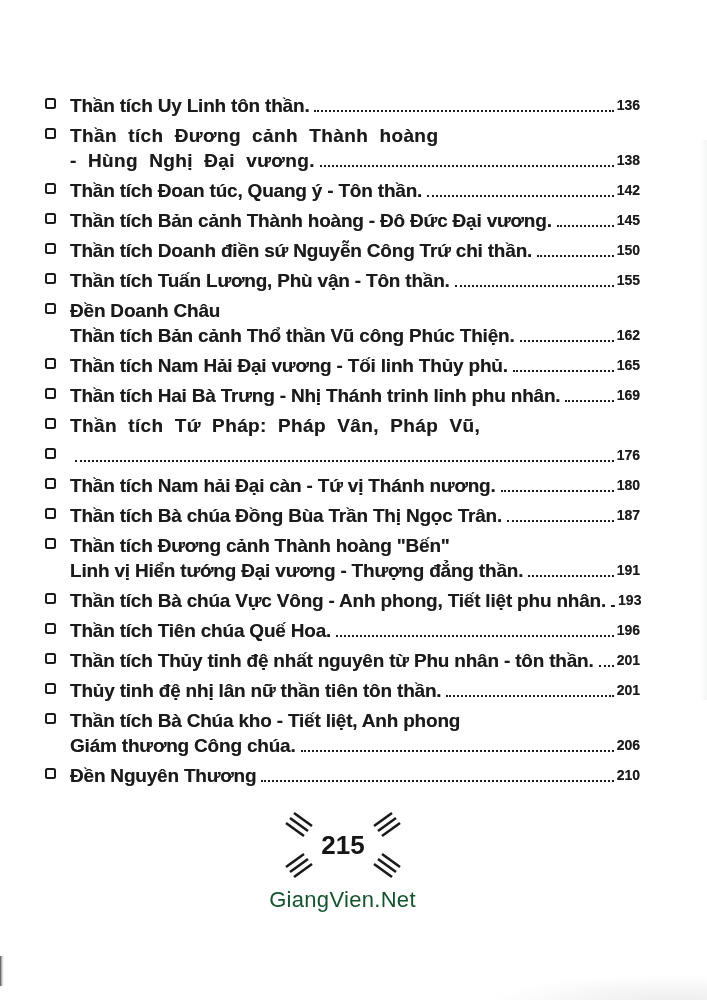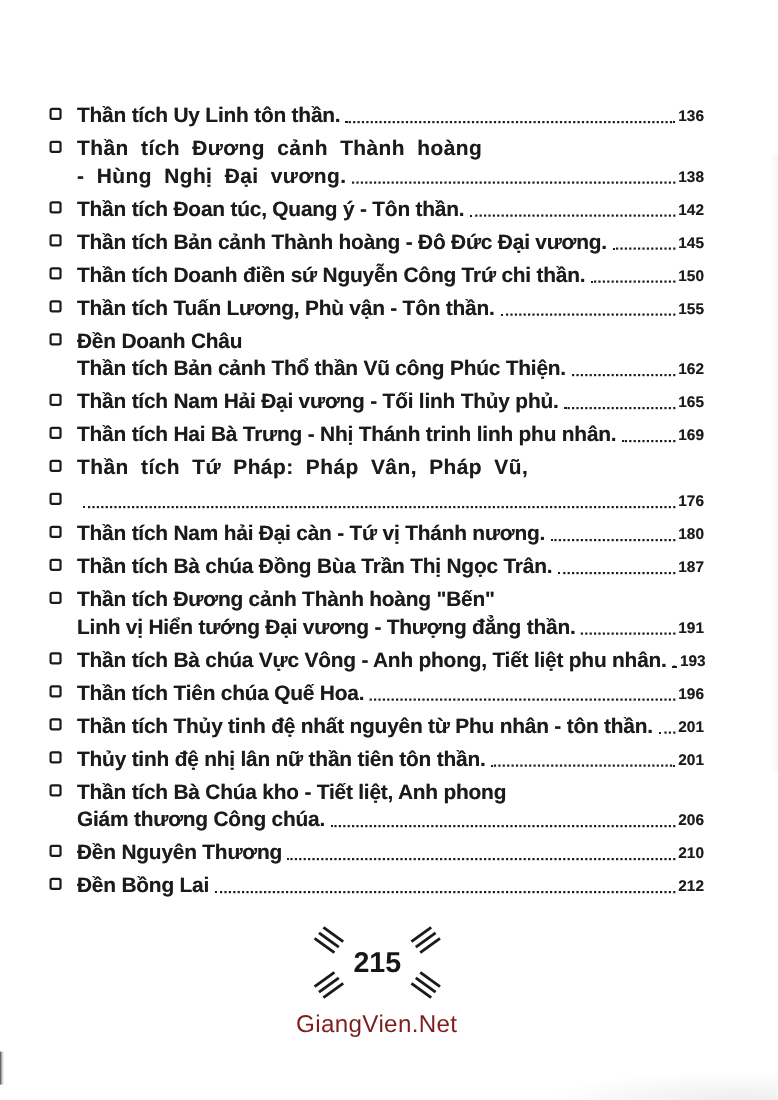--- a/index.html
+++ b/index.html
@@ -344,31 +344,20 @@
     <div class="content">
       <div class="line line1">
         <span class="title t1">Đền Nguyên Thương</span>
         <span class="leader l1"></span>
         <span class="pagenum p1">210</span>
       </div>
 
     </div>
   </div>
 
-  <div class="entry">
-    <span class="bullet"></span>
-    <div class="content">
-      <div class="line line1">
-        <span class="title t1">Đền Bồng Lai</span>
-        <span class="leader l1"></span>
-        <span class="pagenum p1">212</span>
-      </div>
-
-    </div>
-  </div>
 </div>
 
   <div class="footer">
     <div class="ornament">
       <svg width="122" height="70" viewBox="0 0 122 70" xmlns="http://www.w3.org/2000/svg">
         <g stroke="#1a1a1a" stroke-width="2.6" stroke-linecap="butt">
 
           <line x1="12" y1="3" x2="30" y2="16"></line>
           <line x1="8" y1="8" x2="26" y2="21"></line>
           <line x1="4" y1="13" x2="22" y2="26"></line>
@@ -381,20 +370,20 @@
           <line x1="8" y1="62" x2="26" y2="49"></line>
           <line x1="4" y1="57" x2="22" y2="44"></line>
 
           <line x1="110" y1="67" x2="92" y2="54"></line>
           <line x1="114" y1="62" x2="96" y2="49"></line>
           <line x1="118" y1="57" x2="100" y2="44"></line>
         </g>
         <text x="61" y="44" text-anchor="middle" font-family="Liberation Sans, DejaVu Sans, sans-serif" font-size="26" font-weight="bold" fill="#161616">215</text>
       </svg>
     </div>
-    <div class="watermark" style="color: #7f1d1d;">GiangVien.Net</div>
+    <div class="watermark" style="color: #14532d;">GiangVien.Net</div>
   </div>
 
 </div>
 
 <div class="artifact-left"></div>
 <div class="smudge-bottom-right"></div>
 <div class="edge-right"></div>
 
 </body></html>

